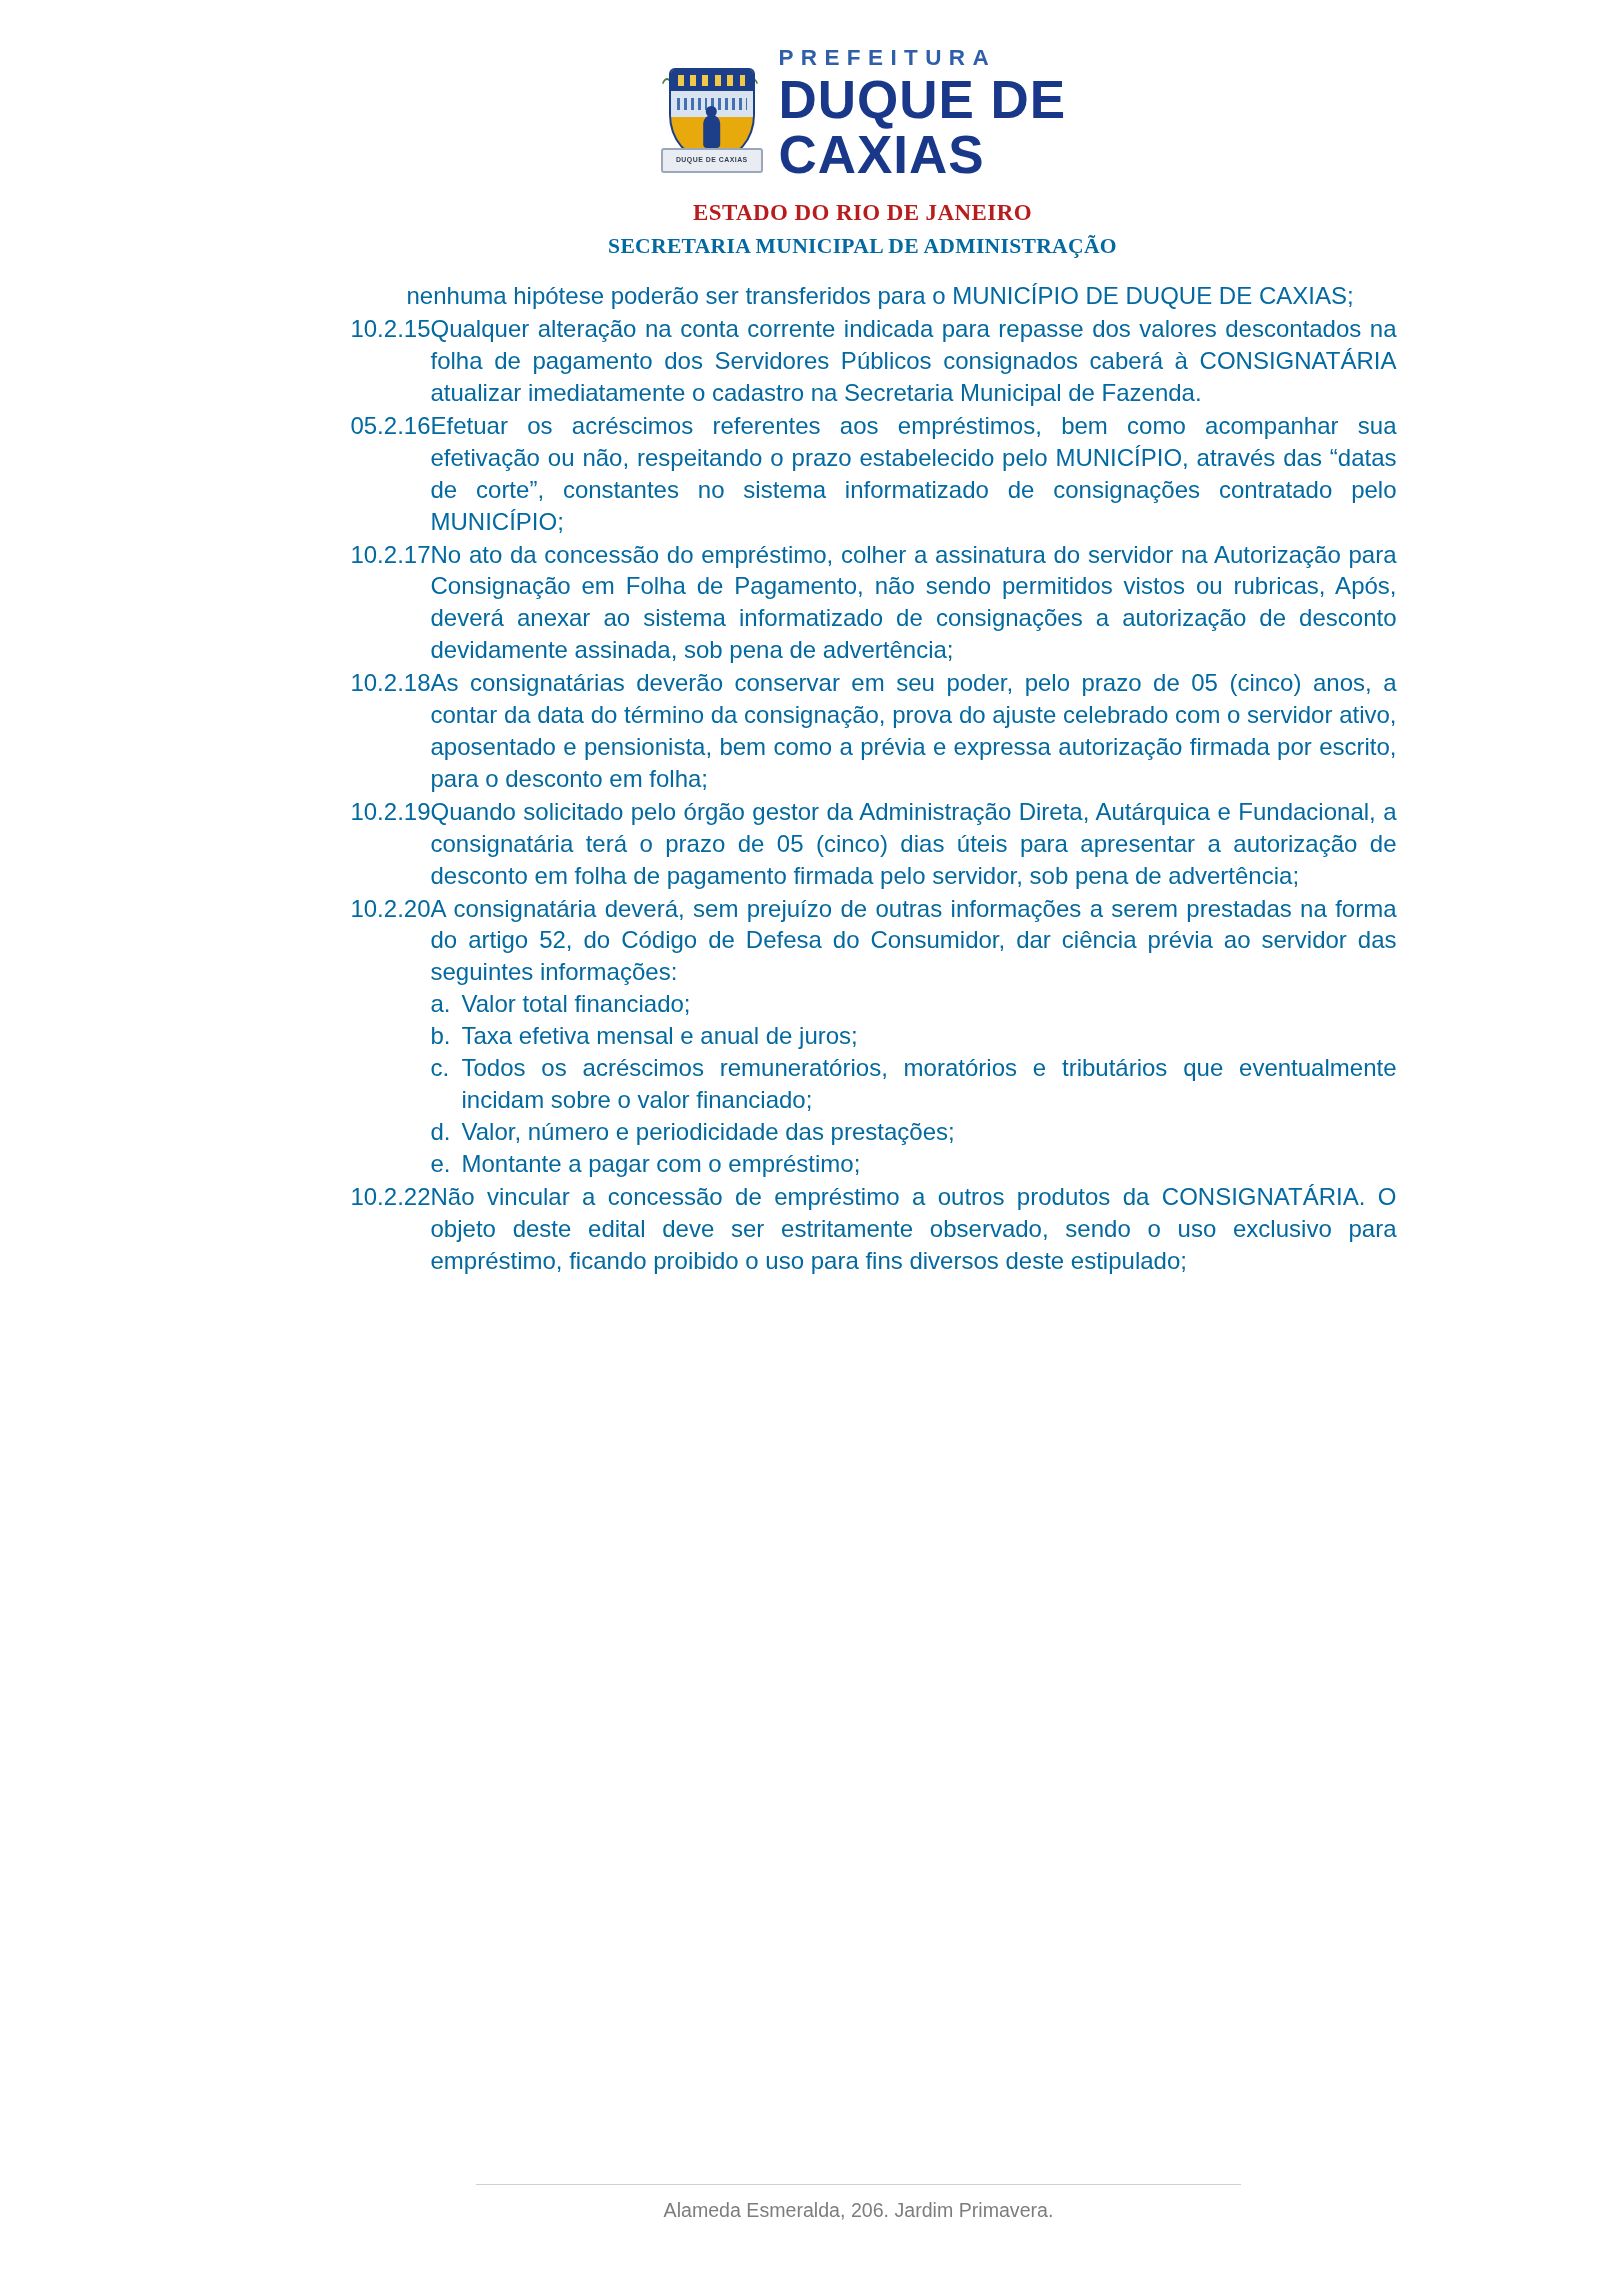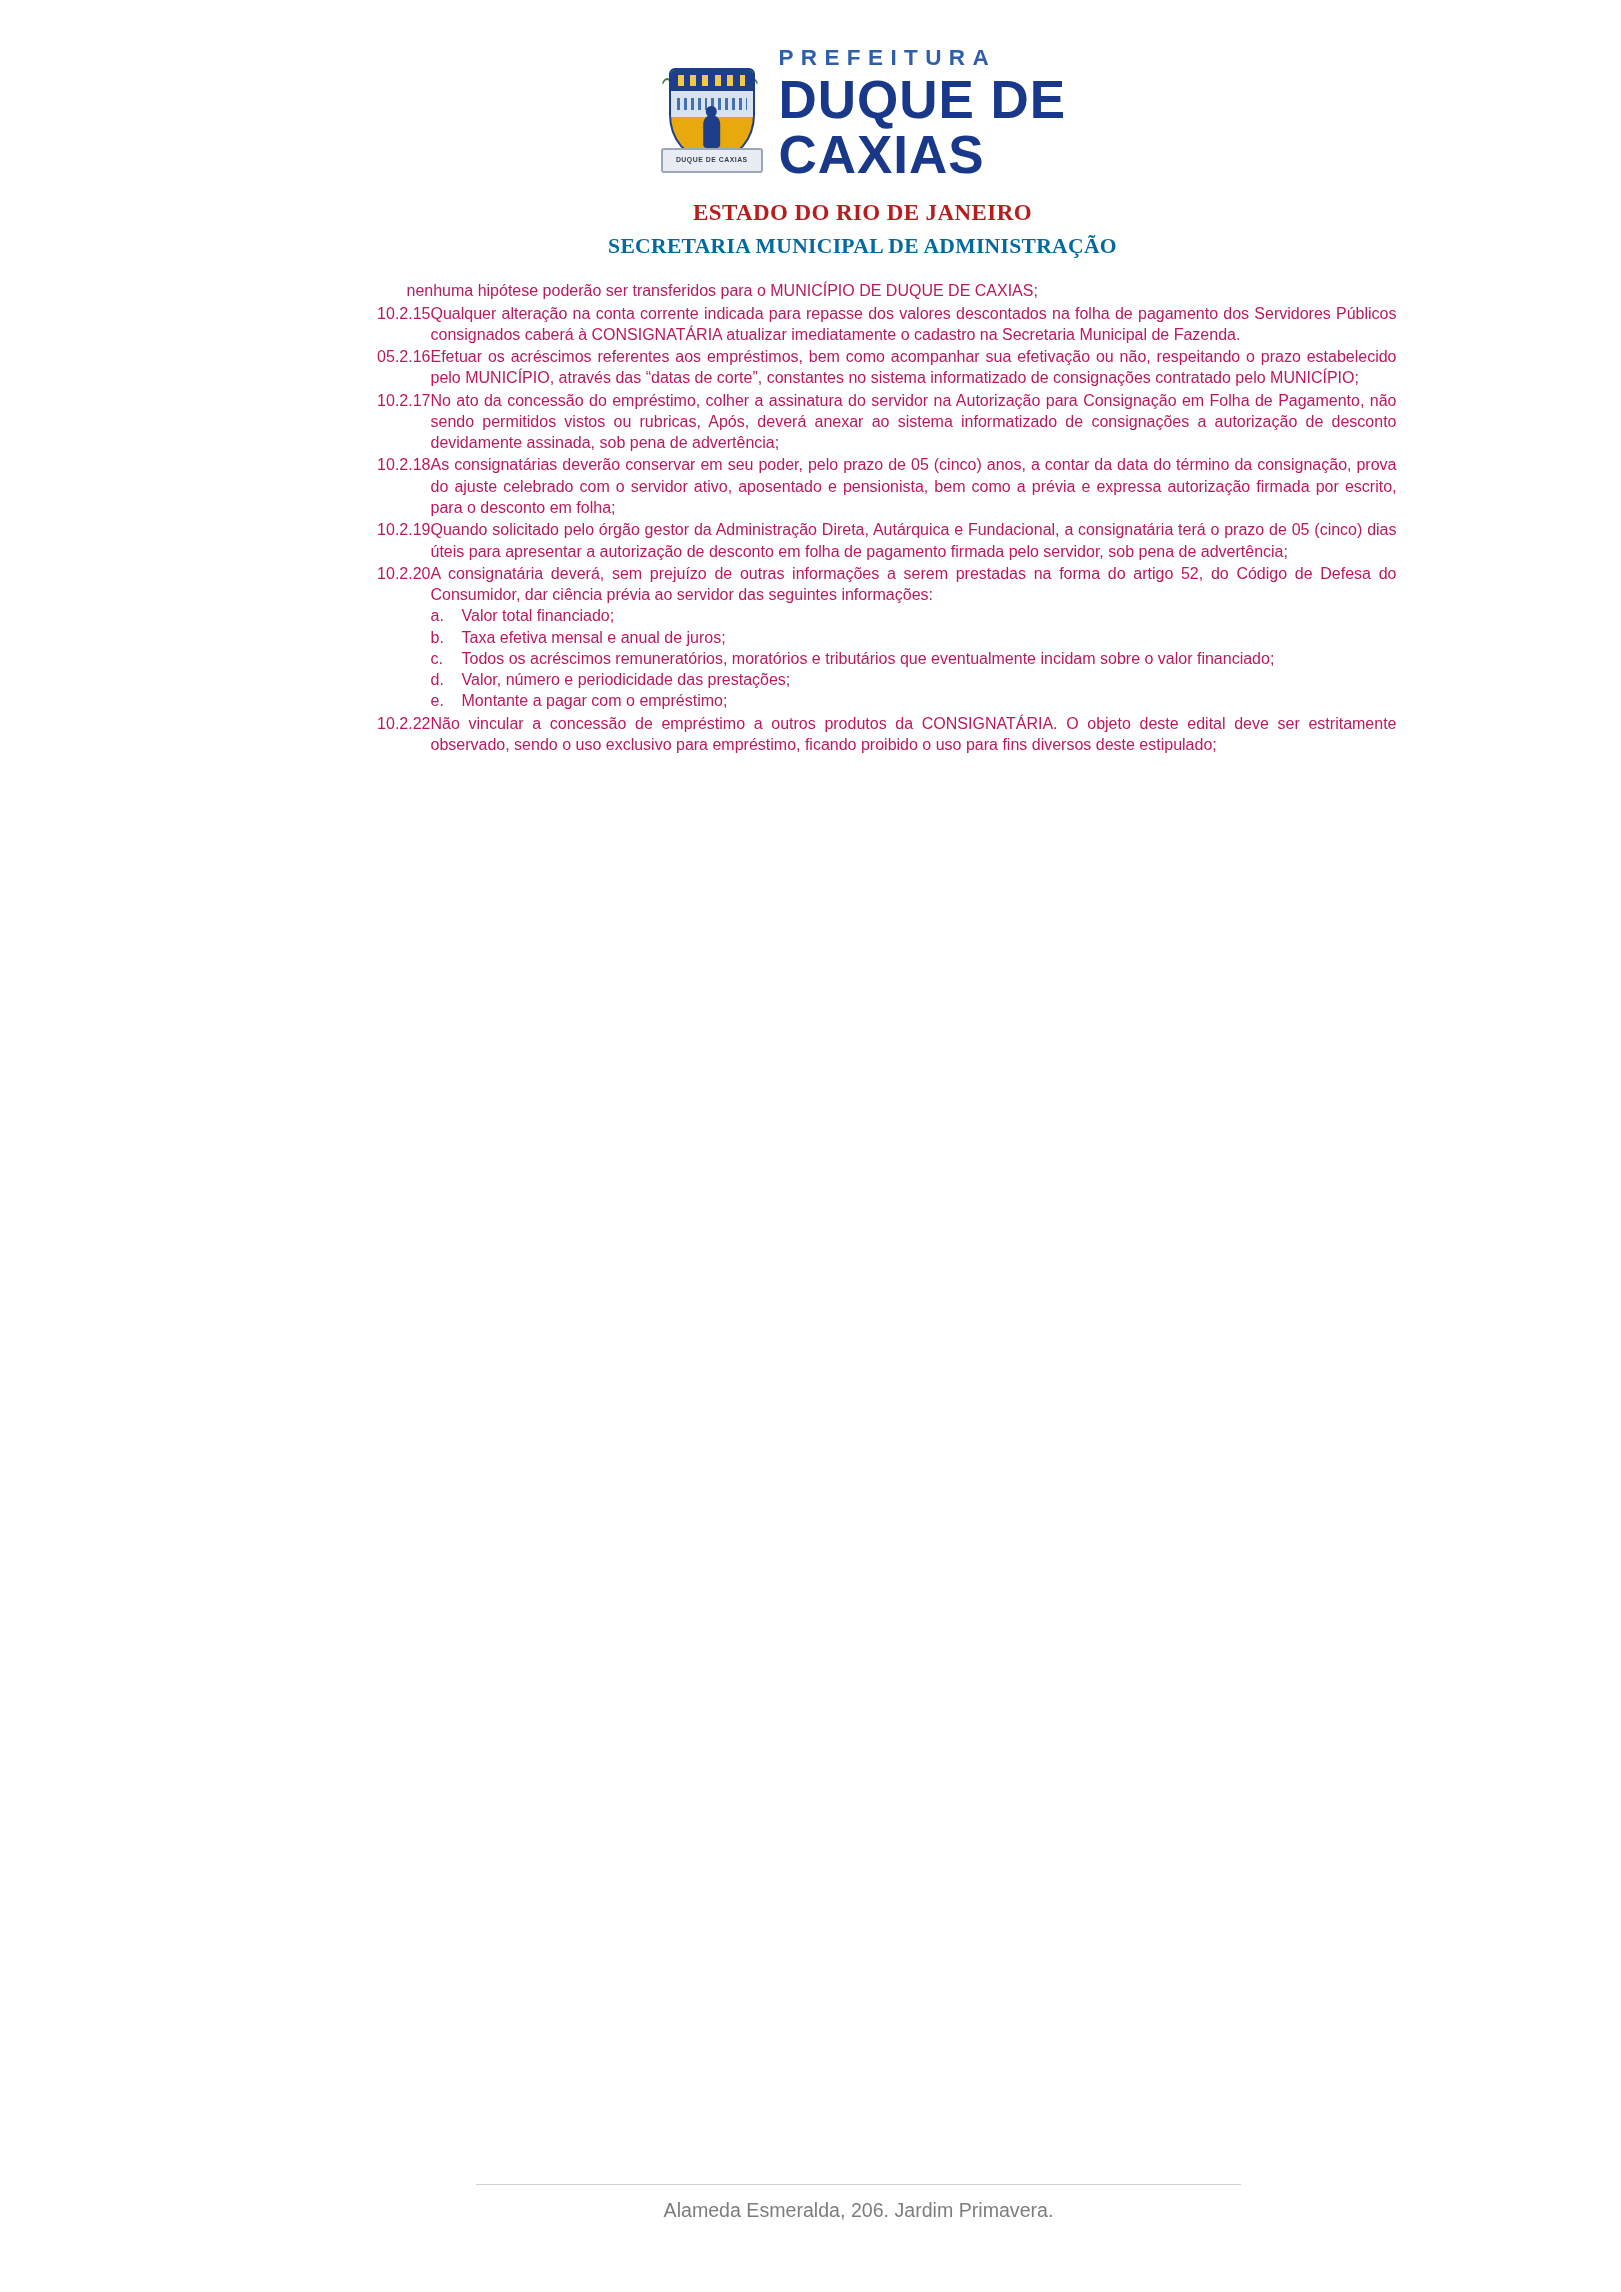--- a/index.html
+++ b/index.html
@@ -165,23 +165,23 @@
     font-weight: bold;
     font-size: 21.6px;
     color: #0369a1;
     letter-spacing: 0.3px;
   }
 
   
   .content {
     margin: 21.6px auto 0 auto;
     width: 1068px;
-    font-size: 16px;
+    font-size: 24px;
     line-height: 1.33;
-    color: #be185d;
+    color: #0369a1;
   }
   .para-cont {
     text-align: justify;
     text-justify: inter-word;
     margin: 0 0 0 78px;
   }
   .item {
     display: flex;
     align-items: flex-start;
     margin-top: 1px;

